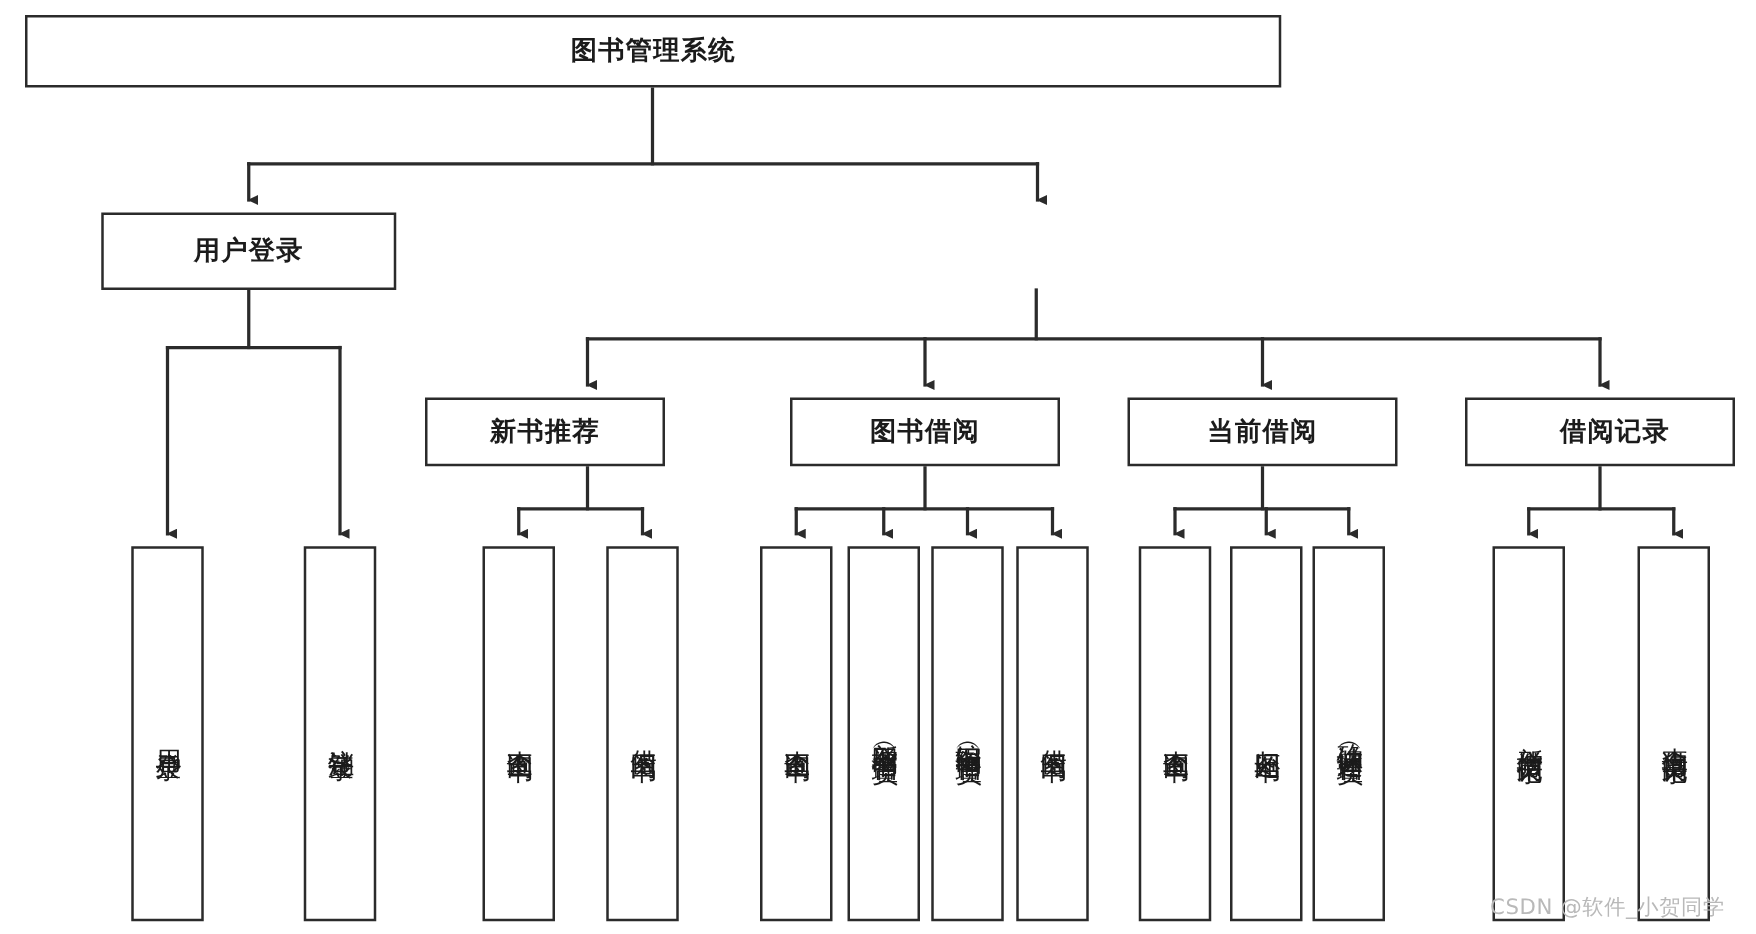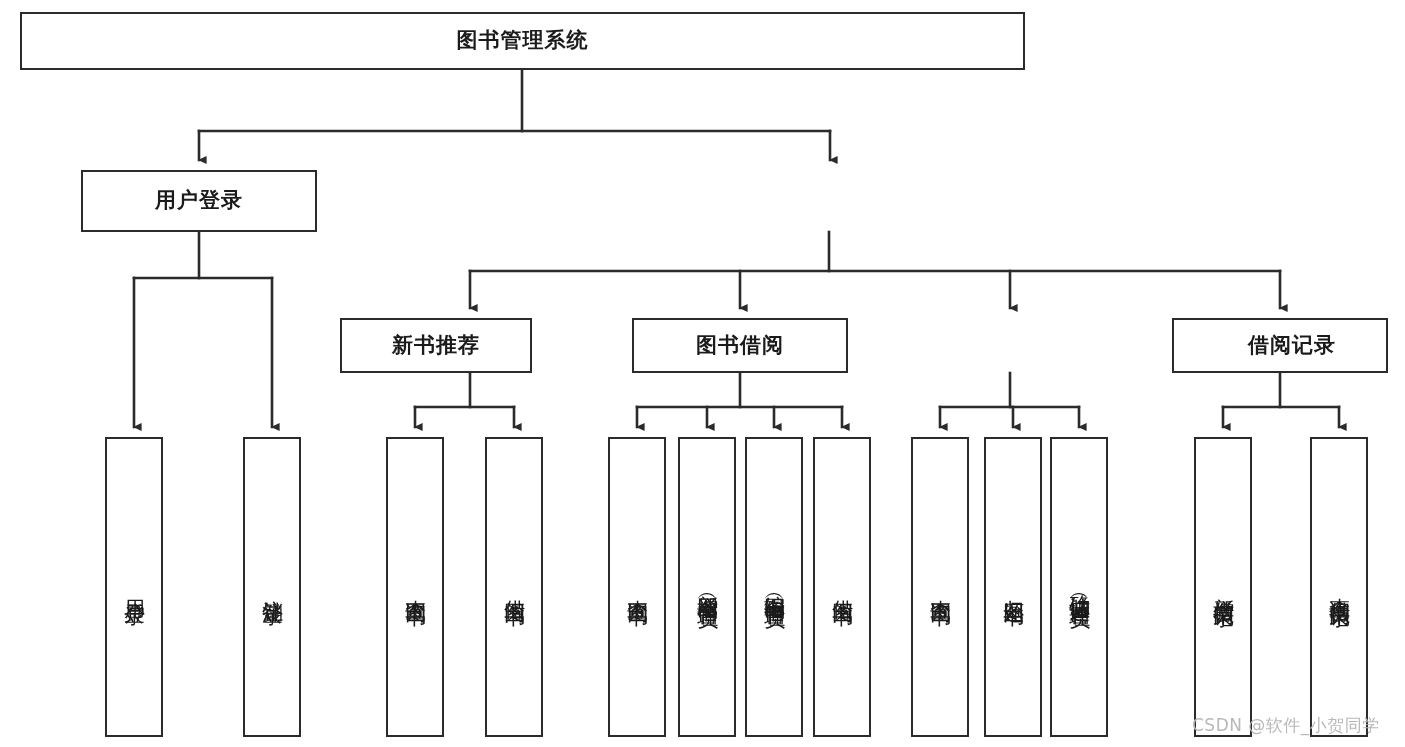--- a/index.html
+++ b/index.html
@@ -120,20 +120,21 @@
       <path d="M 1339 407 L 1339 427" marker-end="url(#arrowhead)"></path>
     </g>
   </svg>
 
   <div class="node horiz" style="left: 20px; top: 12px; width: 1005px; height: 58px;">图书管理系统</div>
 
   <div class="node horiz" style="left: 81px; top: 170px; width: 236px; height: 62px;">用户登录</div>
 
   <div class="node horiz" style="left: 340px; top: 318px; width: 192px; height: 55px;">新书推荐</div>
   <div class="node horiz" style="left: 632px; top: 318px; width: 216px; height: 55px;">图书借阅</div>
+  <div class="node horiz" style="left: 902px; top: 318px; width: 216px; height: 55px;">当前借阅</div>
   <div class="node horiz" style="left: 1172px; top: 318px; width: 216px; height: 55px; padding-left: 24px;">借阅记录</div>
 
   <div class="node vert" style="left: 105px; top: 437px; width: 58px; height: 300px;">
     <span class="vtext">用户登录</span>
   </div>
   <div class="node vert" style="left: 243px; top: 437px; width: 58px; height: 300px;">
     <span class="vtext">注销登录</span>
   </div>
   <div class="node vert" style="left: 386px; top: 437px; width: 58px; height: 300px;">
     <span class="vtext">查询图书</span>

